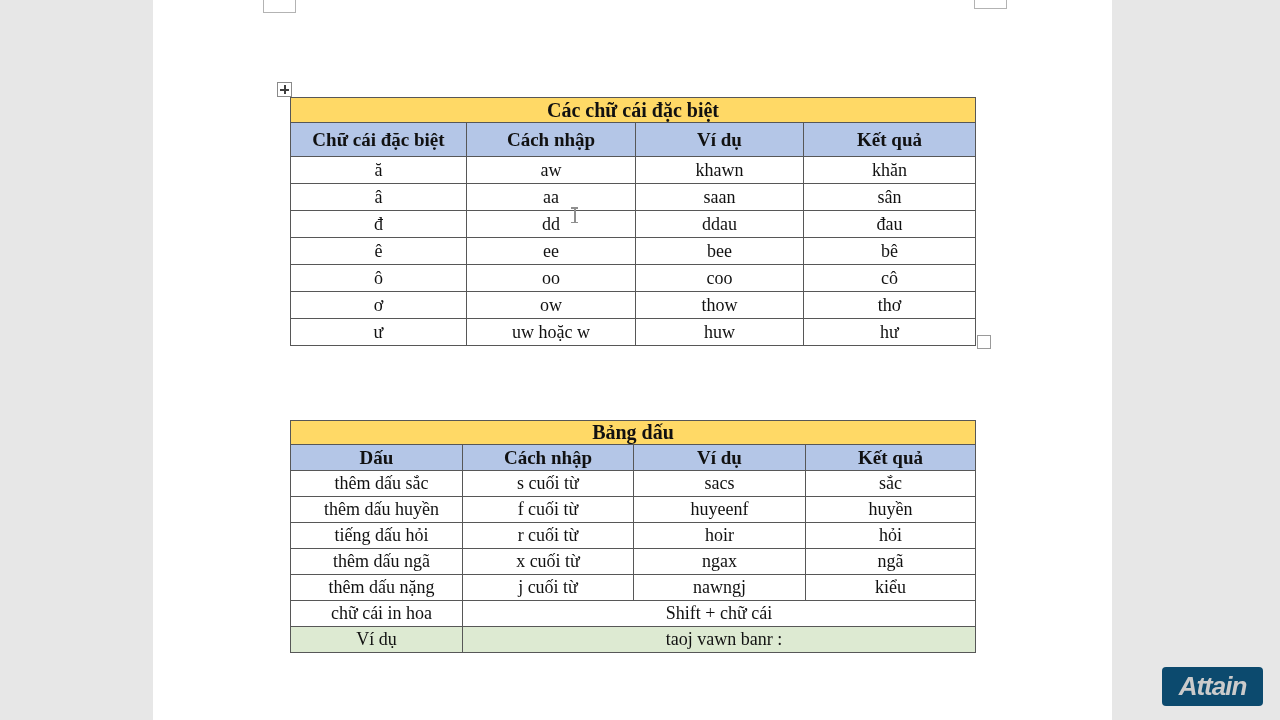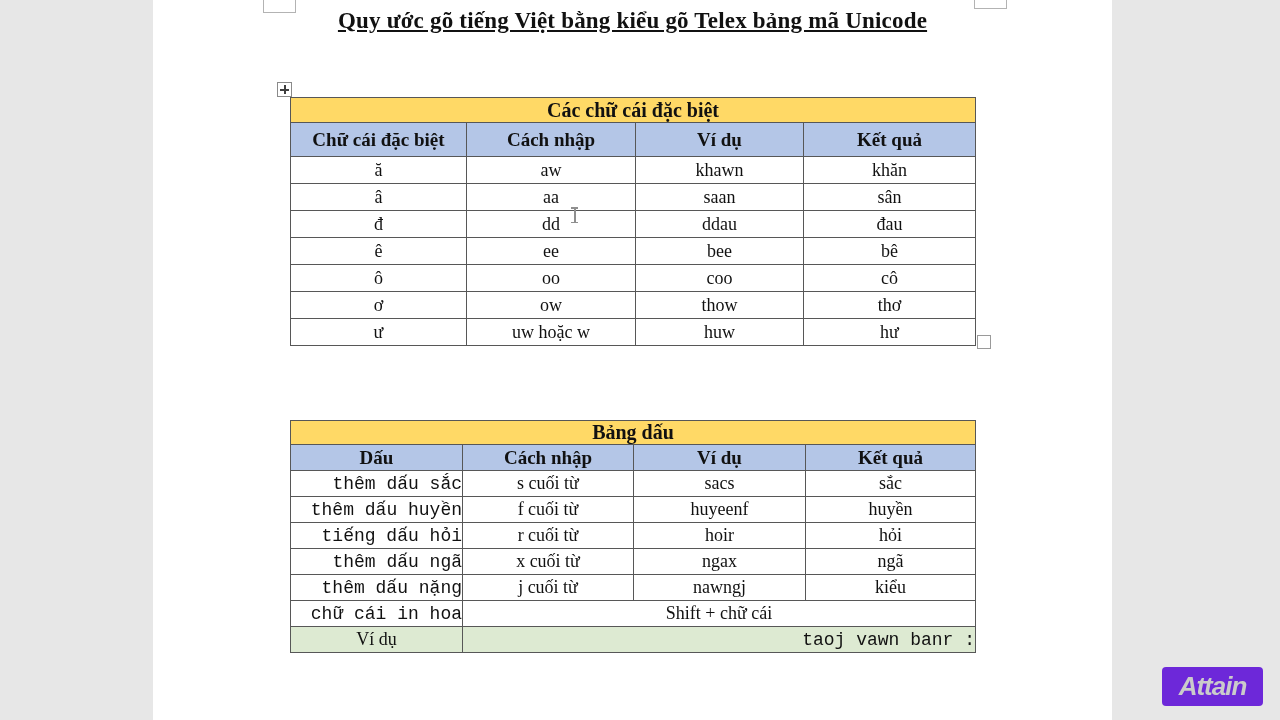--- a/index.html
+++ b/index.html
@@ -51,49 +51,48 @@
     text-align:center;font-weight:normal;overflow:visible;white-space:nowrap;
   }
   .band td{background:#FFD966;font-weight:bold;font-size:20px;}
   .head th{background:#B4C6E7;font-weight:bold;font-size:19px;}
   .t1 tr.band{height:25px;}
   .t1 tr.head{height:34px;}
   .t1 tr.row{height:27px;}
   .t2 tr.band{height:14px;}
   .t2 tr.head{height:26px;}
   .t2 tr.row{height:26px;}
-  .t2 td.left{text-align:right;padding-left:10px;font-family:Liberation Mono, monospace;}
+  .t2 td.left{text-align:center;padding-left:10px;}
   .t2 tr.example td{background:#DDEAD2;}
 
   
   .ibeam{position:absolute;left:417px;top:207px;width:9px;height:16px;}
   .ibeam .stem{position:absolute;left:4px;top:1px;width:1.5px;height:14px;background:#8f8f8f;}
   .ibeam .cap-top,.ibeam .cap-bot{position:absolute;left:1px;width:7px;height:1.5px;background:#8f8f8f;}
   .ibeam .cap-top{top:0;}
   .ibeam .cap-bot{bottom:0;}
 
   
   .watermark{
     position:absolute;left:1162px;top:667px;width:101px;height:39px;
-    background:#6d28d9;border-radius:4px;
+    background:#0c4a6e;border-radius:4px;
     display:flex;align-items:center;justify-content:center;
     font-family:"Liberation Sans","DejaVu Sans",sans-serif;
     font-weight:800;font-style:italic;font-size:26px;color:#cbcbcb;
     letter-spacing:-1px;
   }
 </style>
 </head>
 <body>
 
 <div class="page">
 
   <div class="corner-box corner-left"></div>
   <div class="corner-box corner-right"></div>
 
-  <div class="doc-title">Quy ước gõ tiếng Việt bằng kiểu gõ Telex bảng mã Unicode</div>
 
   <div class="move-handle">
     <span class="h-bar"></span>
     <span class="v-bar"></span>
   </div>
 
   <table class="doc-table t1">
     <colgroup>
         <col style="width:176px">
         <col style="width:169px">

